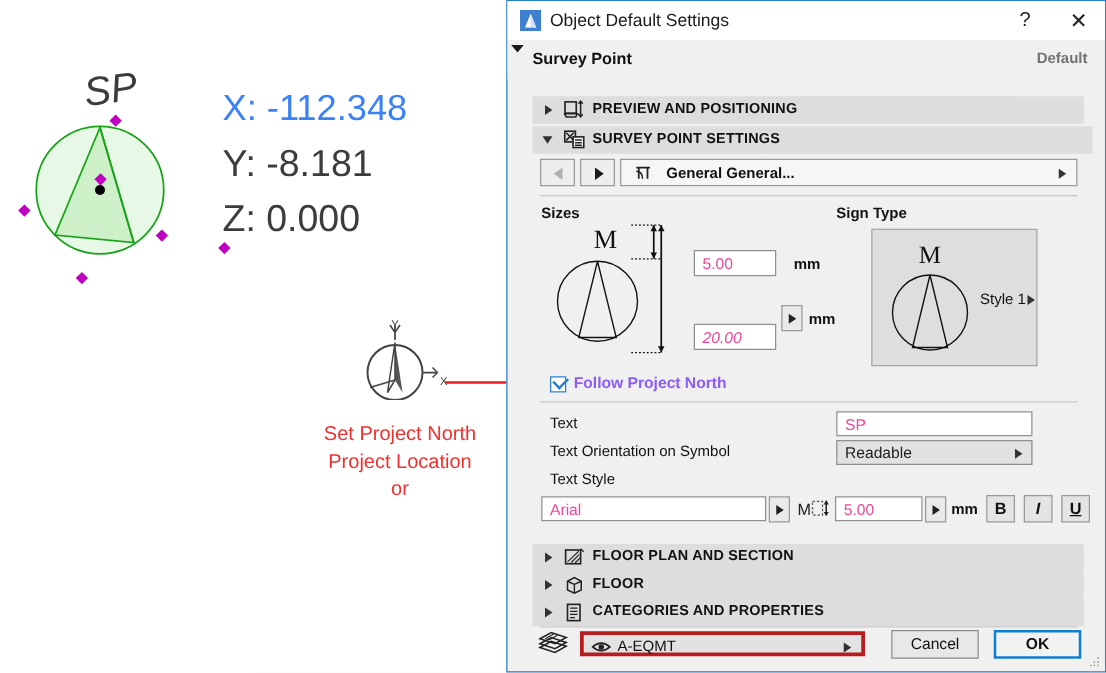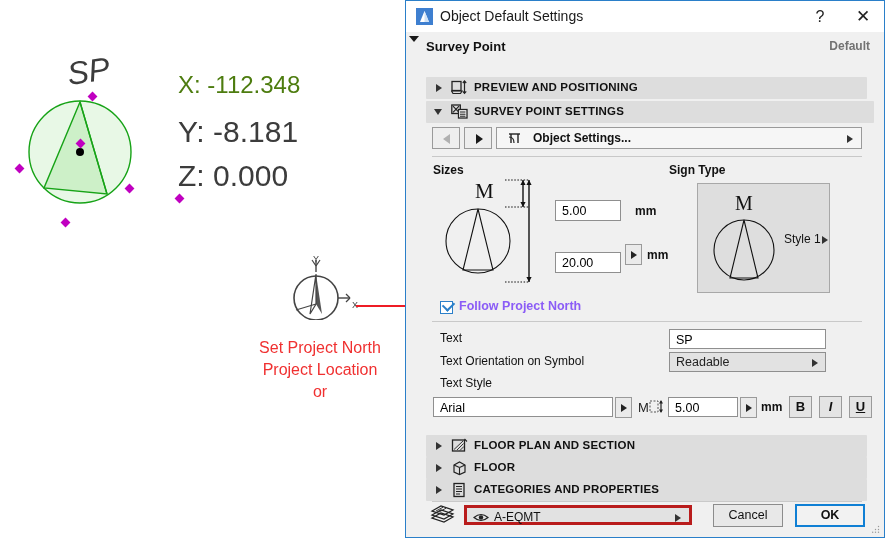--- a/index.html
+++ b/index.html
@@ -105,21 +105,21 @@
   #combo-general .lbl{position:absolute;left:36px;top:3px;font-size:12px;color:#111;font-weight:bold;}
   #combo-general .caret{position:absolute;right:8px;top:7px;width:0;height:0;border-top:4px solid transparent;border-bottom:4px solid transparent;border-left:6px solid #333;}
   #sep1{left:26px;top:155px;width:430px;height:1px;background:#c8c8c8;}
 
   .grouplabel{font-size:12px;font-weight:bold;color:#111;}
   #lbl-sizes{left:27px;top:162px;}
   #lbl-signtype{left:263px;top:162px;}
 
   .tfield{
     position:absolute;background:#fff;border:1px solid #8f8f8f;box-sizing:border-box;
-    font-size:12.5px;color:#000000;padding:2px 6px;line-height:17px;
+    font-size:12.5px;color:#ec4899;padding:2px 6px;line-height:17px;
   }
   .stepper{
     position:absolute;width:17px;height:21px;background:#eaeaea;border:1px solid #9a9a9a;box-sizing:border-box;
   }
   .stepper::after{
     content:"";position:absolute;left:5px;top:6px;width:0;height:0;
     border-top:4px solid transparent;border-bottom:4px solid transparent;border-left:6px solid #222;
   }
   .unit{position:absolute;font-size:12px;font-weight:bold;color:#111;}
 
@@ -191,21 +191,21 @@
   }
   #grip{position:absolute;right:4px;bottom:4px;width:8px;height:8px;}
 </style>
 </head>
 <body>
 
 <div class="abs" id="illustration">
 
   <div class="abs" id="sp-label">SP</div>
 
-  <div class="abs" id="coord-x" style="left:178px;top:71px;font-size:24px;color:#4d7c0f;">X: -112.348</div>
+  <div class="abs" id="coord-x" style="left:178px;top:71px;font-size:29px;color:#3b82f6;">X: -112.348</div>
   <div class="abs" id="coord-y" style="left:178px;top:115px;font-size:30px;color:#3c3c3c;">Y: -8.181</div>
   <div class="abs" id="coord-z" style="left:178px;top:159px;font-size:30px;color:#3c3c3c;">Z: 0.000</div>
 
   <svg class="abs" style="left:18px;top:97px;" width="130" height="110" viewBox="0 0 130 110">
     <circle cx="62" cy="55" r="51" fill="#e8f8e6" stroke="#17a317" stroke-width="1.4"></circle>
     <polygon points="62,5 26,91 89,97" fill="#cdf0c8" stroke="#17a317" stroke-width="1.4"></polygon>
     <line x1="62" y1="5" x2="89" y2="97" stroke="#17a317" stroke-width="1.4"></line>
     <circle cx="62" cy="55" r="4" fill="#000"></circle>
   </svg>
 
@@ -296,21 +296,21 @@
           <polygon points="11,6 11,16 18,11" fill="#1a1a1a"></polygon>
         </svg>
     </div>
     <div id="combo-general">
       <svg style="position:absolute;left:9px;top:3px;" width="18" height="16" viewBox="0 0 18 16">
         <line x1="3" y1="3" x2="14" y2="3" stroke="#222" stroke-width="1.4"></line>
         <line x1="5" y1="3" x2="5" y2="12" stroke="#222" stroke-width="1.4"></line>
         <line x1="12" y1="3" x2="12" y2="12" stroke="#222" stroke-width="1.4"></line>
         <path d="M3 6 Q8 6 8 12" fill="none" stroke="#222" stroke-width="1.2"></path>
       </svg>
-      <span class="lbl">Object Settings...</span>
+      <span class="lbl">General General...</span>
       <span class="caret"></span>
     </div>
   </div>
   <div class="abs" id="sep1"></div>
 
   <div class="abs grouplabel" id="lbl-sizes">Sizes</div>
   <div class="abs grouplabel" id="lbl-signtype">Sign Type</div>
 
   <svg class="abs" style="left:27px;top:176px;" width="120" height="112" viewBox="0 0 120 112">
     <text x="42" y="21" font-family="Liberation Serif, serif" font-size="21" fill="#111">M</text>
@@ -324,21 +324,21 @@
     <line x1="96" y1="3" x2="96" y2="105" stroke="#111" stroke-width="1.4"></line>
     <polygon points="90,3 87.4,8 92.6,8" fill="#111"></polygon>
     <polygon points="90,30 87.4,25 92.6,25" fill="#111"></polygon>
     <polygon points="96,3 93.4,8 98.6,8" fill="#111"></polygon>
     <polygon points="96,105 93.4,100 98.6,100" fill="#111"></polygon>
   </svg>
 
   <div class="tfield" style="left:149px;top:199px;width:66px;height:21px;">5.00</div>
   <div class="unit" style="left:229px;top:203px;">mm</div>
 
-  <div class="tfield" style="left:149px;top:251px;width:66px;height:21px;">20.00</div>
+  <div class="tfield" style="left:149px;top:258px;width:66px;height:21px;font-style:italic;">20.00</div>
   <div class="stepper" style="left:219px;top:243px;"></div>
   <div class="unit" style="left:241px;top:247px;">mm</div>
 
   <div class="abs" id="signtype-box">
     <svg style="position:absolute;left:10px;top:6px;" width="76" height="98" viewBox="0 0 76 98">
       <text x="27" y="20" font-family="Liberation Serif, serif" font-size="20" fill="#111">M</text>
       <circle cx="36" cy="60" r="30" fill="none" stroke="#111" stroke-width="1.1"></circle>
       <polygon points="36,30 22,88 50,88" fill="none" stroke="#111" stroke-width="1.1"></polygon>
     </svg>
     <span id="signtype-label">Style 1</span>

